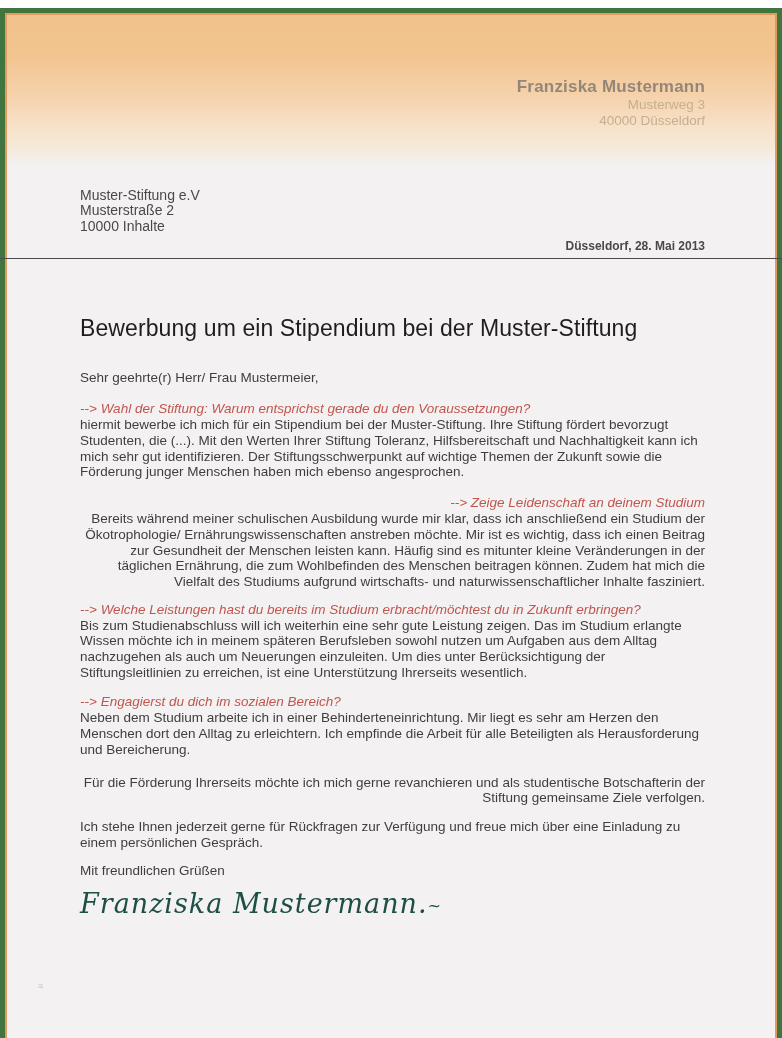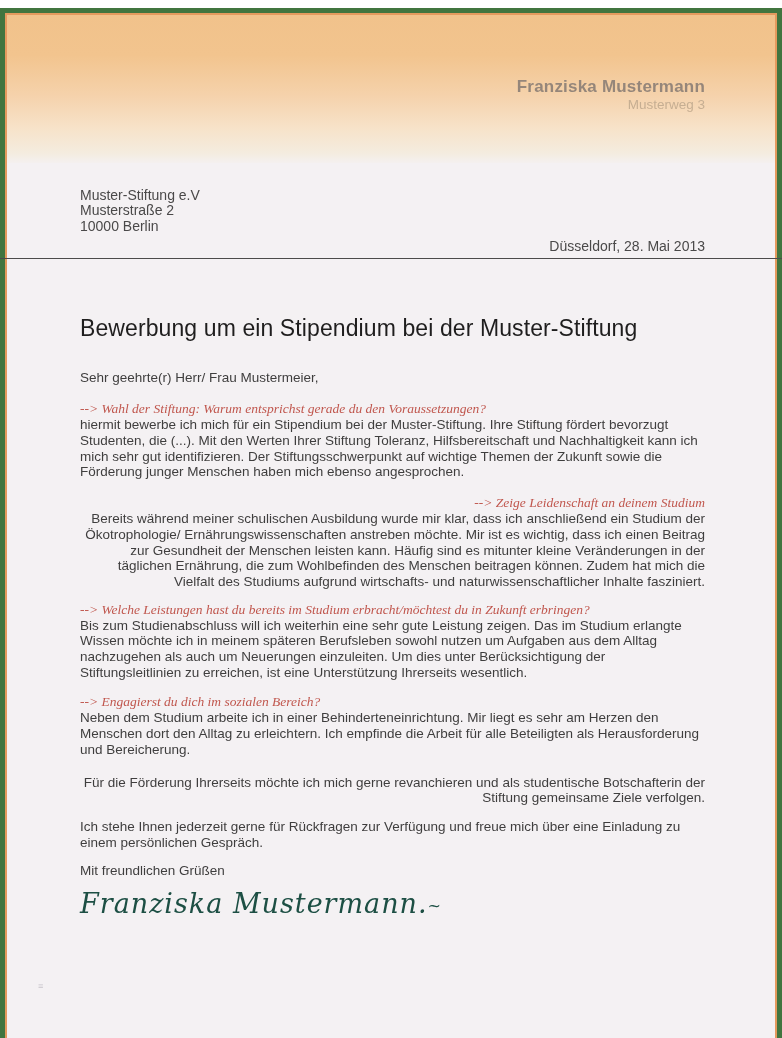--- a/index.html
+++ b/index.html
@@ -56,38 +56,38 @@
   }
   .recipient {
     margin-top: 25px;
     font-size: 14px;
     color: #4a4949;
     line-height: 15.4px;
   }
   .date-line {
     margin-top: 5px;
     text-align: right;
-    font-size: 14px;
+    font-size: 12px;
     color: #4a4949;
+    font-weight: bold;
   }
   .subject {
     margin: 66px 0 0 0;
     font-size: 23px;
     font-weight: normal;
     color: #1f1e1e;
     letter-spacing: 0.1px;
   }
   .salutation { margin: 33px 0 0 0; }
   p { margin: 0; }
   .section { margin-top: 16px; }
   .q-heading {
     color: #c0564d;
     font-style: italic;
     line-height: 16px;
-    font-family: Liberation Serif, serif;
   }
   .q-body { line-height: 15.7px; }
   .s2 { margin-top: 15px; text-align: right; }
   .s3 { margin-top: 12px; }
   .s4 { margin-top: 14px; }
   .para1 { margin-top: 17px; text-align: right; }
   .para2 { margin-top: 13px; }
   .regards { margin-top: 13px; }
   .signature {
     margin-top: 17px;
@@ -120,28 +120,29 @@
 </head>
 <body>
 
 <div class="frame-outer">
   <div class="frame-inner">
     <div class="page">
 
       <div class="letterhead">
         <div class="sender-name">Franziska Mustermann</div>
         <div class="sender-addr">Musterweg 3</div>
+        <div class="sender-addr">40000 Düsseldorf</div>
       </div>
 
       <div class="letter-body">
 
         <div class="recipient">
           <div>Muster-Stiftung e.V</div>
           <div>Musterstraße 2</div>
-          <div>10000 Berlin</div>
+          <div>10000 Inhalte</div>
         </div>
 
         <div class="date-line">Düsseldorf, 28. Mai 2013</div>
 
         <div class="subject">Bewerbung um ein Stipendium bei der Muster-Stiftung</div>
 
         <p class="salutation">Sehr geehrte(r) Herr/ Frau Mustermeier,</p>
 
         <div class="section">
           <p class="q-heading">--&gt; Wahl der Stiftung: Warum entsprichst gerade du den Voraussetzungen?</p>

